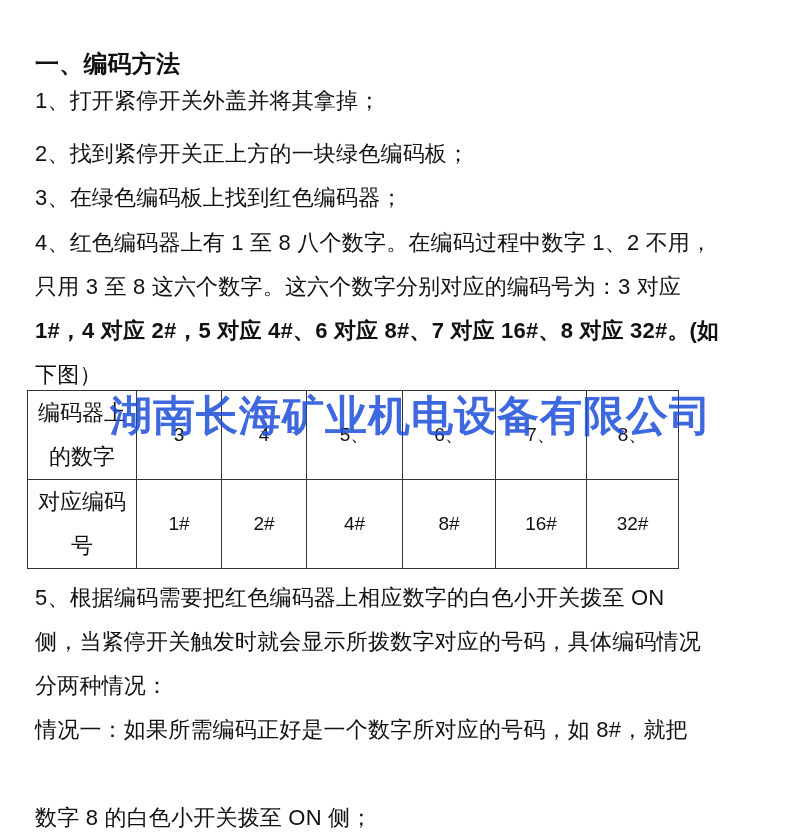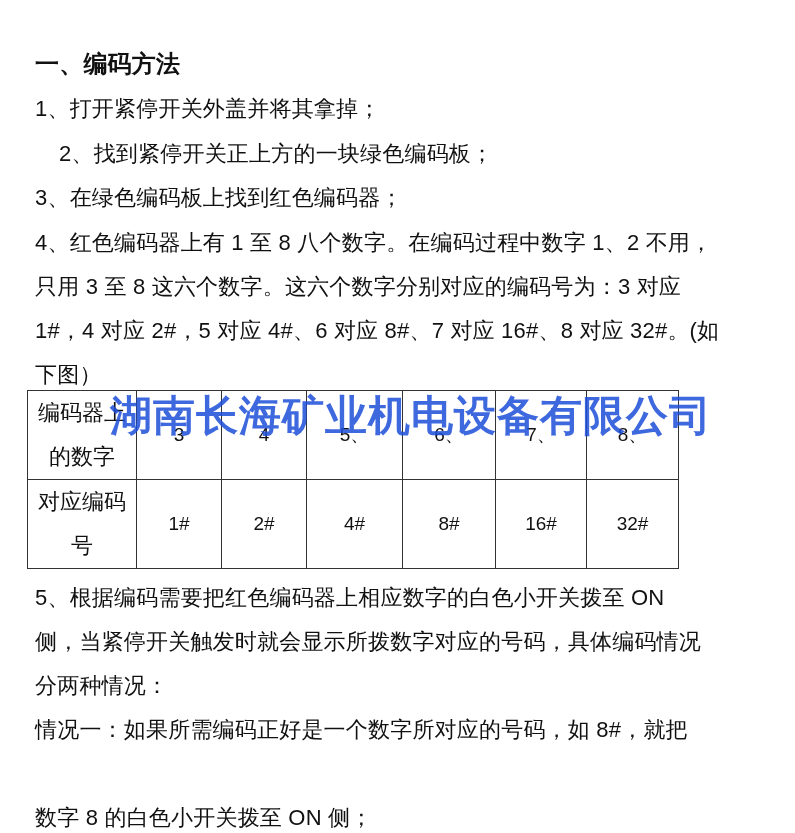--- a/index.html
+++ b/index.html
@@ -80,27 +80,27 @@
       opacity: 0.85;
     }
   </style>
 </head>
 <body>
 
 <div class="page">
 
   <div class="line heading" style="top:49px;">一、编码方法</div>
 
-  <div class="line" style="top:94px;">1、打开紧停开关外盖并将其拿掉；</div>
-  <div class="line" style="top:139px;margin-left:24px;">2、找到紧停开关正上方的一块绿色编码板；</div>
+  <div class="line" style="top:86px;">1、打开紧停开关外盖并将其拿掉；</div>
+  <div class="line" style="top:139px;">2、找到紧停开关正上方的一块绿色编码板；</div>
   <div class="line" style="top:183px;">3、在绿色编码板上找到红色编码器；</div>
 
   <div class="line" style="top:228px;">4、红色编码器上有 1 至 8 八个数字。在编码过程中数字 1、2 不用，</div>
   <div class="line" style="top:272px;">只用 3 至 8 这六个数字。这六个数字分别对应的编码号为：3 对应</div>
-  <div class="line" style="top:316px;">1#，4 对应 2#，5 对应 4#、6 对应 8#、7 对应 16#、8 对应 32#。(如</div>
+  <div class="line" style="top:316px;font-weight:bold;">1#，4 对应 2#，5 对应 4#、6 对应 8#、7 对应 16#、8 对应 32#。(如</div>
   <div class="line" style="top:360px;">下图）</div>
 
   <table class="codes">
     <tbody>
         <tr class="r1">
       <td class="hdr">
         <div>编码器上</div>
         <div>的数字</div>
       </td>
       <td class="c1">3</td>

